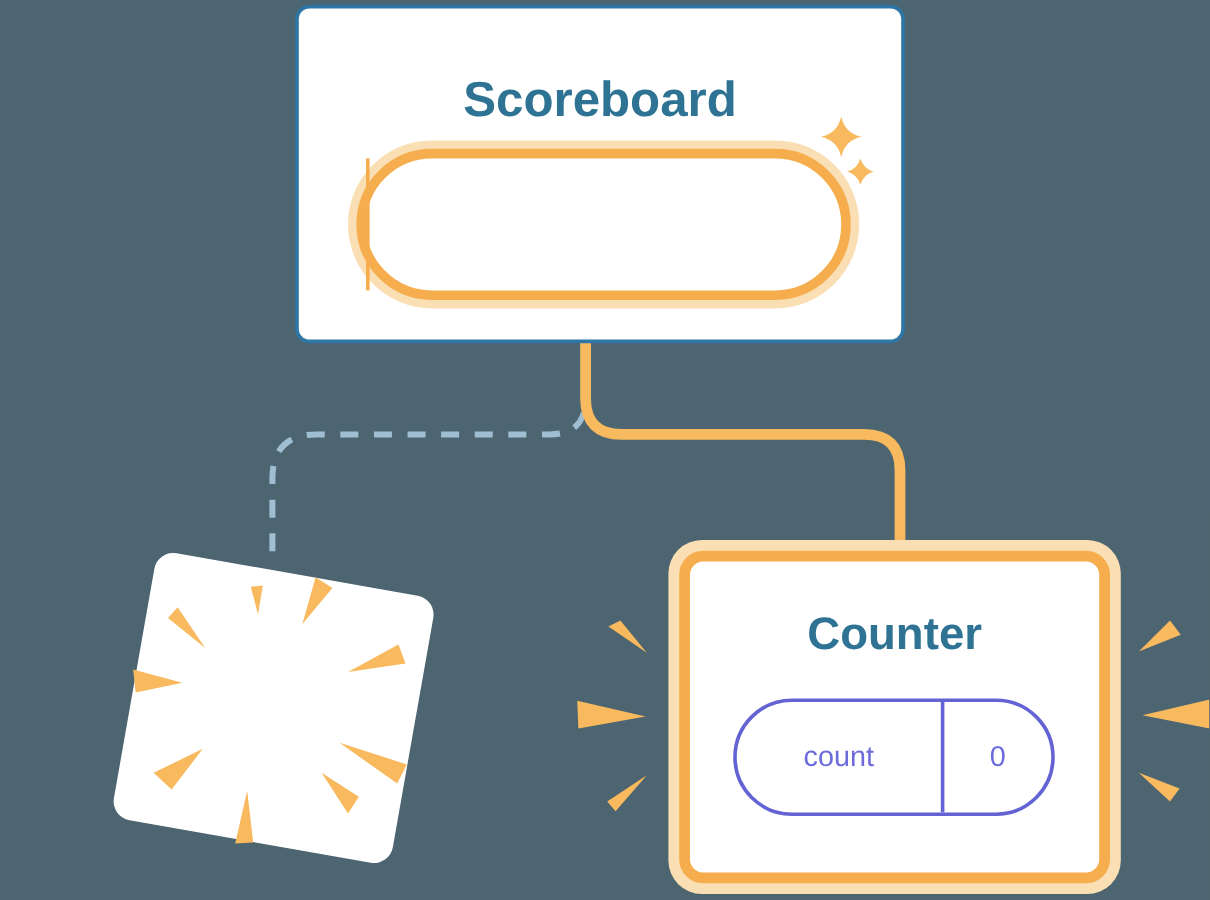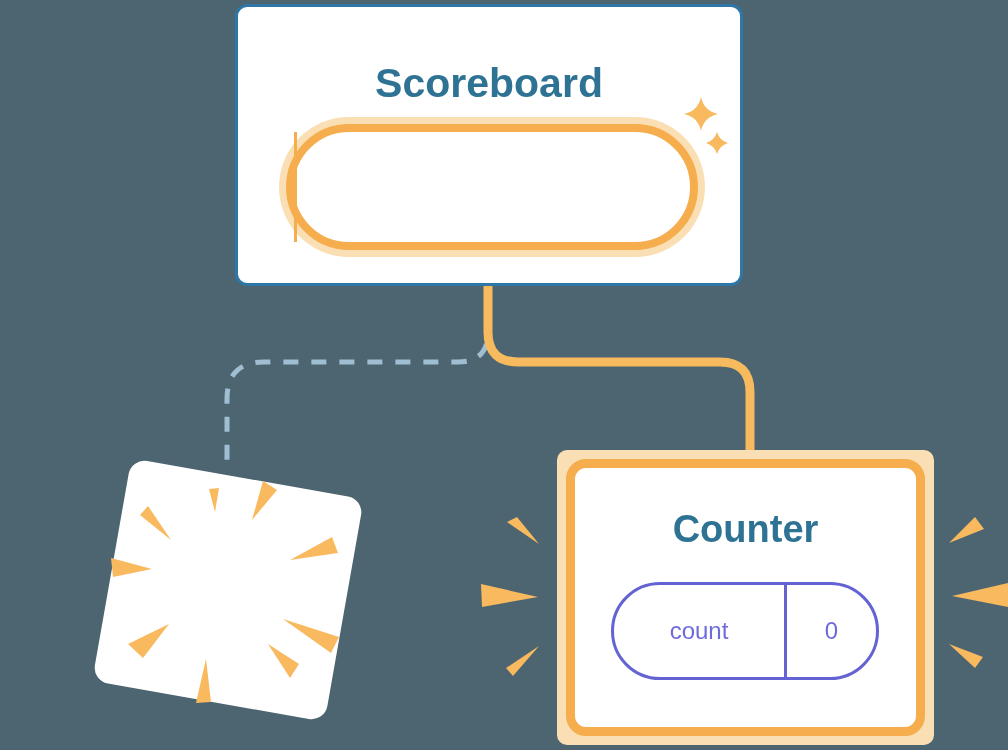--- a/index.html
+++ b/index.html
@@ -12,21 +12,21 @@
     width:1008px;height:750px;
     background:var(--background,#4c6570);
     overflow:hidden;
   }
   svg.layer{position:absolute;left:0;top:0;pointer-events:none;}
   .layer-connectors{z-index:1;}
   .layer-decorations{z-index:3;}
 
   
   .scoreboard-card{
-    position:absolute;left:235px;top:4px;width:508px;height:282px;
+    position:absolute;left:246px;top:4px;width:508px;height:282px;
     box-sizing:border-box;
     background:var(--card-fill,#fff);
     border:3px solid var(--card-border-blue,#2e76a6);
     border-radius:12px;
     z-index:2;
     padding-left:29px;
   }
   .scoreboard-title{
     position:absolute;left:0;right:0;top:52px;
     text-align:center;
@@ -48,21 +48,21 @@
   }
   .score-pill .cell.name{width:243px;}
   .score-pill .cell.value{flex:1;font-weight:bold;color:var(--purple-bold,#5a58d8);}
   .score-pill .divider{width:3px;background:var(--orange,#f5ad4e);}
 
   
   .counter-card{
     position:absolute;left:557px;top:450px;width:377px;height:295px;
     box-sizing:border-box;
     background:var(--orange-glow,#fbdfb4);
-    border-radius:10px;
+    border-radius:28px;
     padding:9px;
     z-index:2;
   }
   .counter-inner{
     position:relative;width:100%;height:100%;
     box-sizing:border-box;
     background:var(--card-fill,#fff);
     border:9px solid var(--orange,#f5ad4e);
     border-radius:20px;
   }

